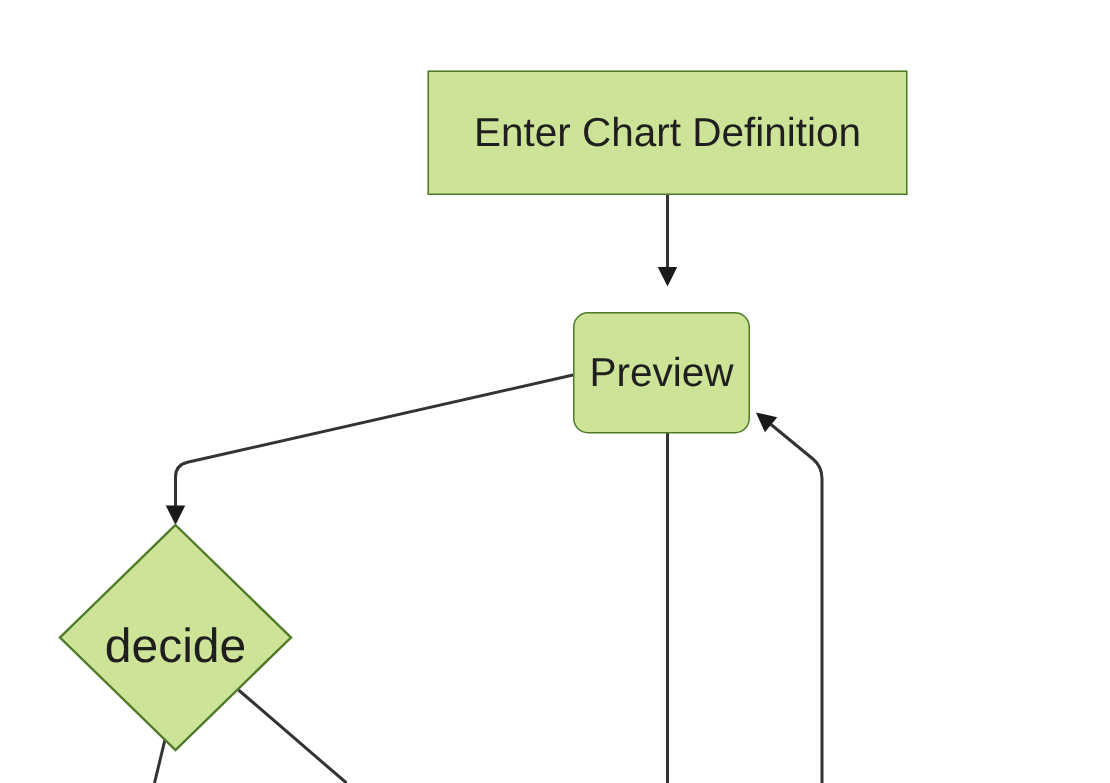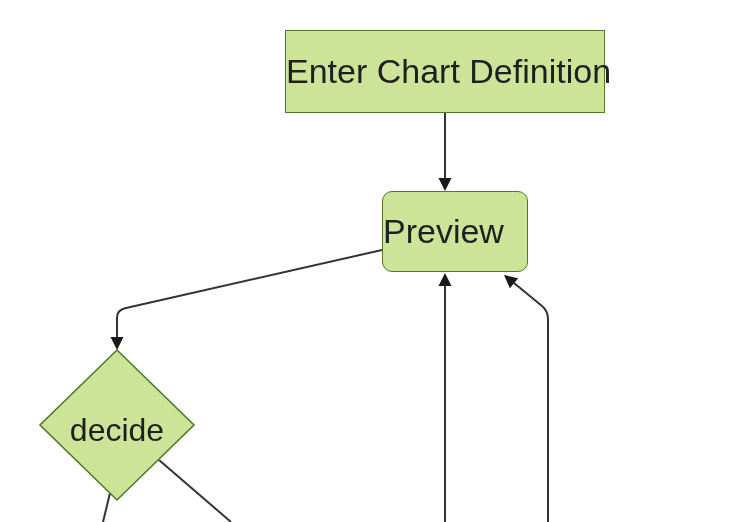--- a/index.html
+++ b/index.html
@@ -20,26 +20,27 @@
   .canvas{position:relative;width:740px;height:522px;background:var(--bg);}
   .edges{position:absolute;left:0;top:0;width:740px;height:522px;}
   .edge{stroke:var(--edge);stroke-width:2;fill:none;}
   .arrow{fill:var(--arrow);stroke:none;}
   .shape{fill:var(--node-fill);stroke:var(--node-border);stroke-width:1.6;}
   .node{
     position:absolute;
     background:var(--node-fill);
     border:1.6px solid var(--node-border);
     box-sizing:border-box;
-    display:flex;align-items:center;
-    font-size:34px;color:var(--text);
+    display:flex;align-items:center;justify-content:center;
+    font-size:27px;color:var(--text);
     white-space:nowrap;
+    margin-top:17px;
   }
   .node-rect{left:285px;top:30px;width:320px;height:83px;}
-  .node-rounded{left:382px;top:191px;width:146px;height:81px;border-radius:10px;}
+  .node-rounded{left:382px;top:191px;width:118px;height:81px;border-radius:10px;}
   .diamond-label{
     position:absolute;left:42px;top:412px;width:150px;
     text-align:center;font-size:32px;color:var(--text);
   }
 </style>
 </head>
 <body>
 
 <div class="canvas">
 

